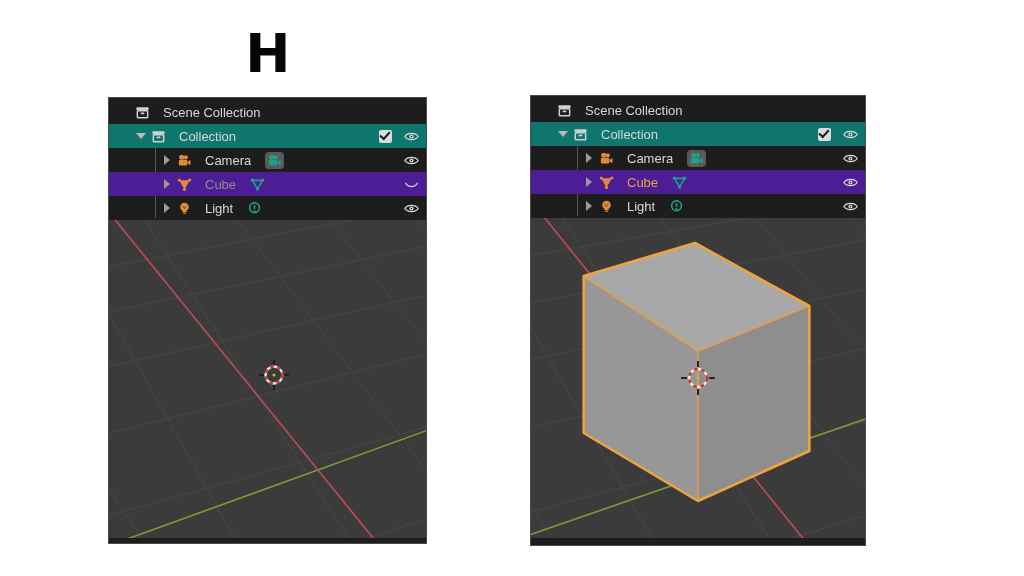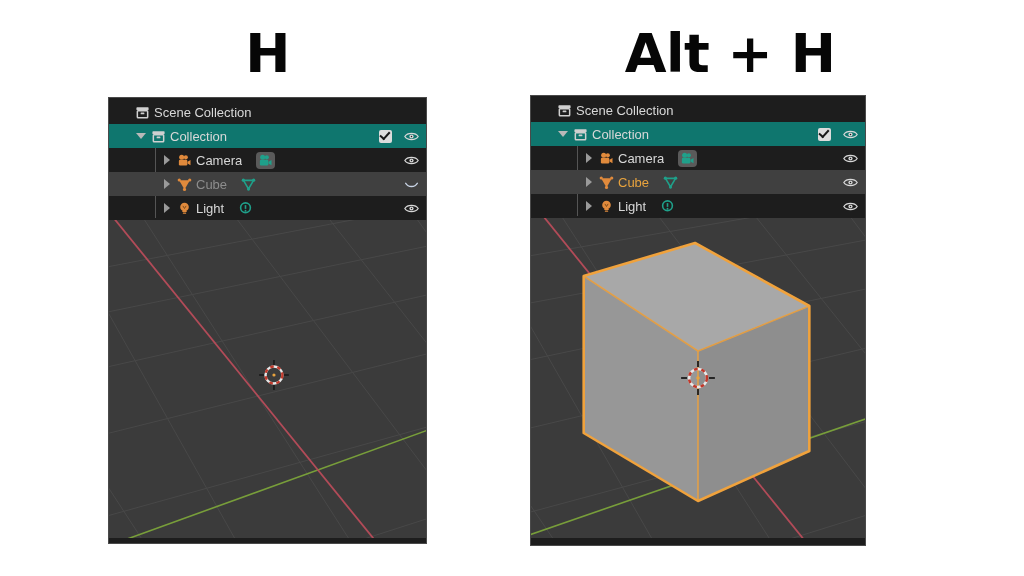--- a/index.html
+++ b/index.html
@@ -46,21 +46,21 @@
     position: relative;
     display: flex;
     align-items: center;
     height: 24px;
     font-size: 13px;
     color: #d4d4d4;
     box-sizing: border-box;
     padding-left: 8px;
   }
   .outliner-row.striped { background: #0f766e; }
-  .outliner-row.selected { background: #404040; }
+  .outliner-row.selected { background: #4c1d95; }
 
   .tree-line {
     position: absolute;
     left: 46px; top: 0; bottom: 0;
     width: 1px;
     background: #555;
   }
 
   .disclosure {
     width: 12px; height: 12px;
@@ -81,21 +81,21 @@
     border-top: 5px solid transparent;
     border-bottom: 5px solid transparent;
     border-left: 6px solid #9a9a9a;
   }
   .disclosure.blank::before { content: none; }
 
   .ic { flex: 0 0 auto; display: inline-flex; align-items: center; justify-content: center; }
   .ic svg { display: block; }
 
   .row-label {
-    margin-left: 4px;
+    margin-left: 13px;
     white-space: nowrap;
     overflow: hidden;
     text-overflow: ellipsis;
     text-align: center;
   }
   .label-dim    { color: #8d8d8d; }
   .label-normal { color: #d8d8d8; }
   .label-active { color: #e8a33d; }
 
   .data-icon { margin-left: 14px; display: inline-flex; align-items: center; }
@@ -138,21 +138,20 @@
     overflow: hidden;
   }
   .viewport svg { display: block; width: 100%; height: 100%; }
 </style>
 </head>
 <body>
 
 <div class="stage">
 
   <div class="heading" id="heading-left">H</div>
-  <div class="heading" id="heading-right">Alt + H</div>
 
   <div class="panel" id="panel-left">
 
     <div class="outliner" id="outliner-left">
         <div class="tree-line" style="top: 48px; bottom: 2px;"></div>
         <div class="outliner-row" style="padding-left: 10px;">
           <span class="disclosure blank"></span>
           <span class="ic">
             <svg width="15" height="15" viewBox="0 0 16 16">
         <rect x="1.5" y="2.5" width="13" height="3" rx="0.8" fill="#d0d0d0"></rect>

